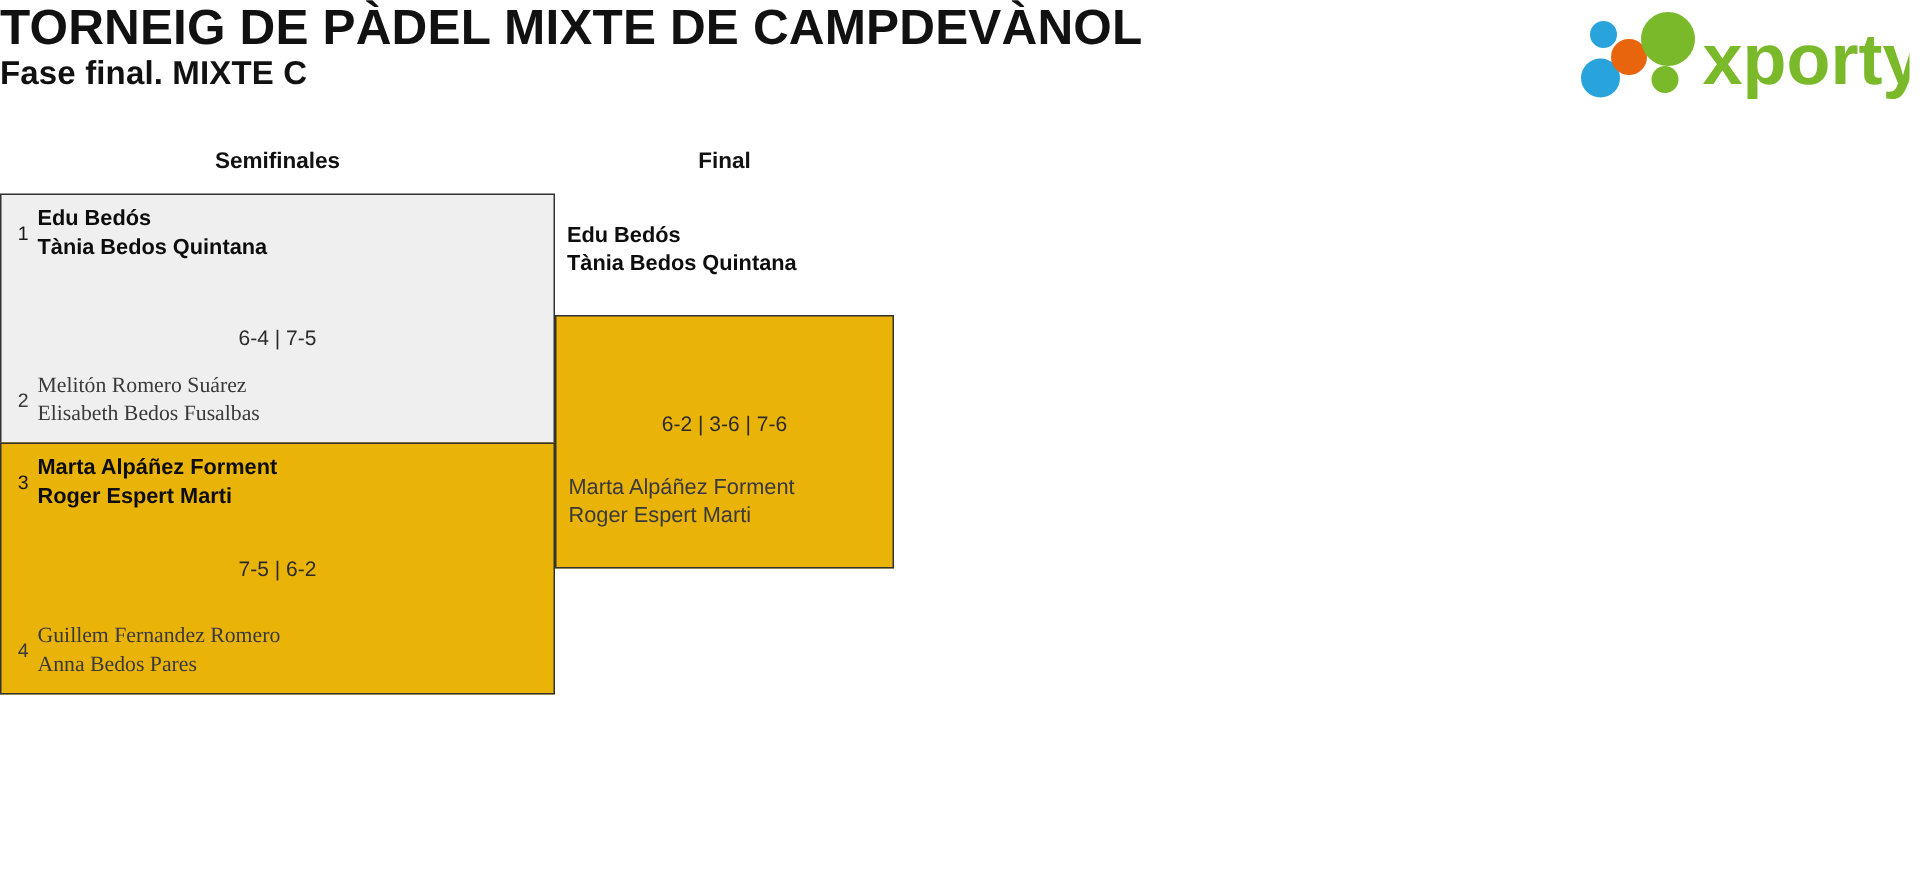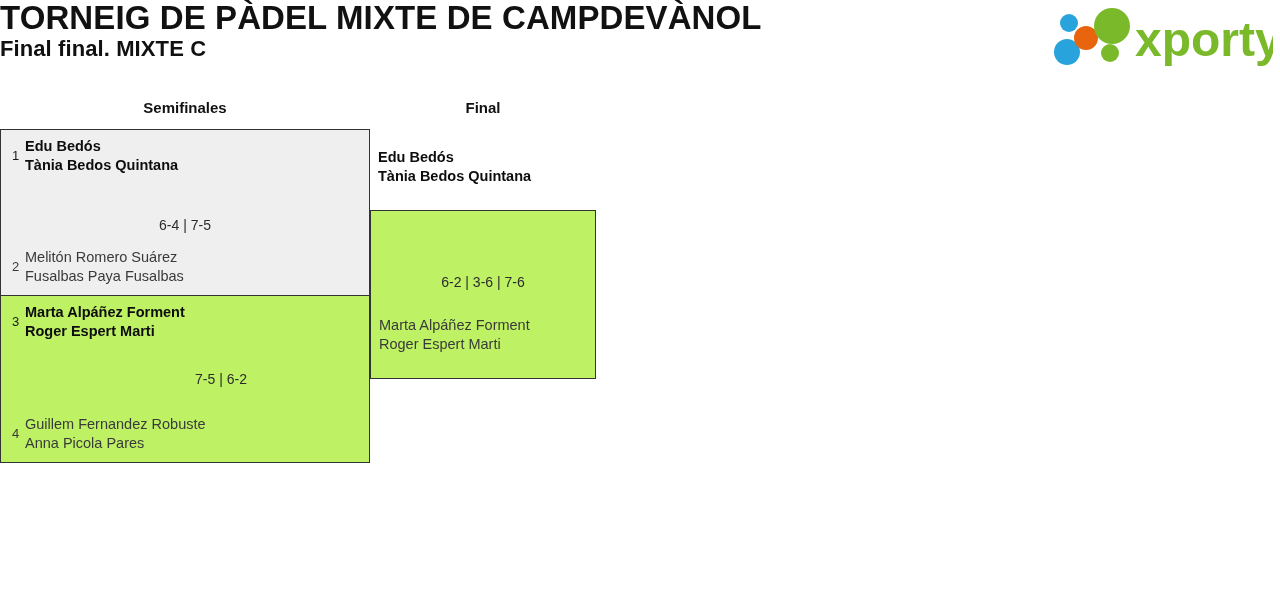--- a/index.html
+++ b/index.html
@@ -78,21 +78,21 @@
     top: 20px;
     line-height: 20px;
   }
   .round-label.semis { left: 0;   width: 370px; }
   .round-label.final { left: 370px; width: 226px; }
 
   
   .match {
     position: absolute;
     border: 1px solid #333333;
-    background: #bef264;
+    background: #eab308;
   }
   .match.shaded { background: #efefef; }
 
   .match-sf1 { left: 0;     top: 51px;  width: 370px; height: 167px; }
   .match-sf2 { left: 0;     top: 217px; width: 370px; height: 168px; }
   .match-final { left: 370px; top: 132px; width: 226px; height: 169px; }
 
   
   .team {
     position: absolute;
@@ -114,35 +114,35 @@
     font-weight: normal;
   }
   .players {
     flex: 1 1 auto;
     font-size: 14.5px;
     line-height: 19px;
     white-space: nowrap;
   }
   .players .p { display: block; }
   .winner .players { font-weight: bold; color: #0d0d0d; }
-  .loser  .players { font-weight: normal; color: #3a3a3a; }
+  .loser  .players { font-weight: normal; color: #3a3a3a; font-family: Liberation Serif, serif; }
   .winner .seed { color: #1a1a1a; }
   .loser  .seed { color: #3a3a3a; }
 
   .score {
     position: absolute;
     left: 0;
     width: 100%;
     text-align: center;
     font-size: 14px;
     line-height: 18px;
     color: #2b2b2b;
   }
   .match-sf1 .score { top: 74px; margin-top: 12px; }
-  .match-sf2 .score { top: 74px; margin-left: 36px; }
+  .match-sf2 .score { top: 74px; }
 
   
   .final-winner {
     position: absolute;
     left: 378px;
     top: 70px;
     font-size: 14.5px;
     line-height: 19px;
     font-weight: bold;
     color: #0d0d0d;
@@ -169,21 +169,21 @@
     color: #2b2b2b;
   }
 </style>
 </head>
 <body>
 
 <div class="page-header">
 
   <div class="title-block">
     <div class="title-main">TORNEIG DE PÀDEL MIXTE DE CAMPDEVÀNOL</div>
-    <div class="title-sub">Final final. MIXTE C</div>
+    <div class="title-sub">Fase final. MIXTE C</div>
   </div>
 
   <div class="brand-logo">
     <svg width="222" height="62" viewBox="0 0 222 62" xmlns="http://www.w3.org/2000/svg">
 
       <circle cx="18" cy="17" r="9" fill="#29a3dc"></circle>
       <circle cx="16" cy="46" r="13" fill="#29a3dc"></circle>
       <circle cx="35" cy="32" r="12" fill="#e8650d"></circle>
       <circle cx="61" cy="20" r="18" fill="#7ab929"></circle>
       <circle cx="59" cy="47" r="9" fill="#7ab929"></circle>
@@ -208,43 +208,43 @@
         <span class="p">Tània Bedos Quintana</span>
       </span>
     </div>
 
     <div class="score">6-4 | 7-5</div>
 
     <div class="team bottom loser">
       <span class="seed">2</span>
       <span class="players">
         <span class="p">Melitón Romero Suárez</span>
-        <span class="p">Fusalbas Paya Fusalbas</span>
+        <span class="p">Elisabeth Bedos Fusalbas</span>
       </span>
     </div>
 
   </div>
 
   <div class="match match-sf2">
 
     <div class="team top winner">
       <span class="seed">3</span>
       <span class="players">
         <span class="p">Marta Alpáñez Forment</span>
         <span class="p">Roger Espert Marti</span>
       </span>
     </div>
 
     <div class="score">7-5 | 6-2</div>
 
     <div class="team bottom loser">
       <span class="seed">4</span>
       <span class="players">
-        <span class="p">Guillem Fernandez Robuste</span>
-        <span class="p">Anna Picola Pares</span>
+        <span class="p">Guillem Fernandez Romero</span>
+        <span class="p">Anna Bedos Pares</span>
       </span>
     </div>
 
   </div>
 
   <div class="final-winner">
     <span class="p">Edu Bedós</span>
     <span class="p">Tània Bedos Quintana</span>
   </div>
 

